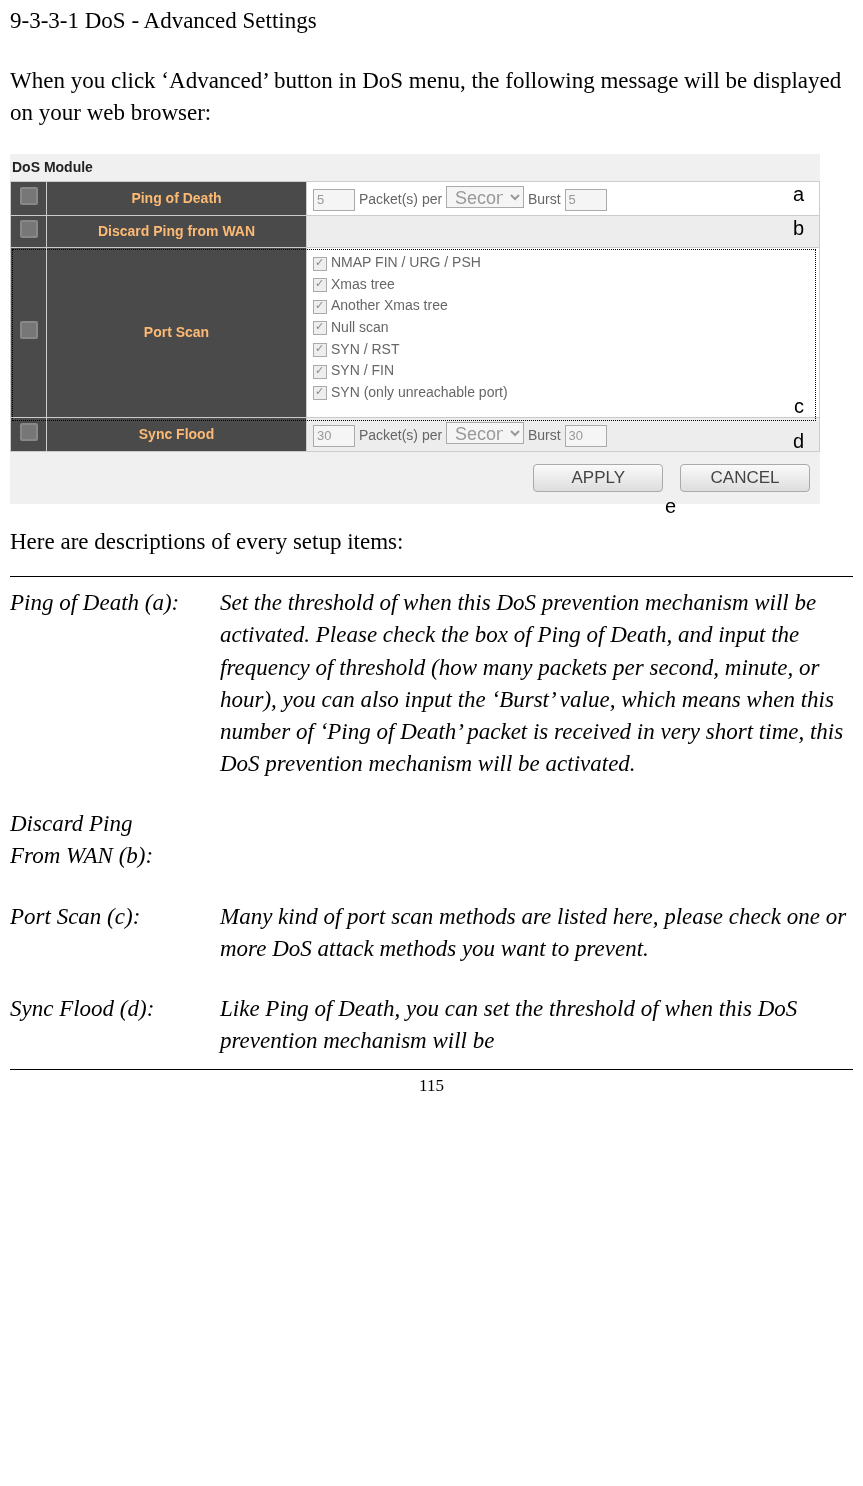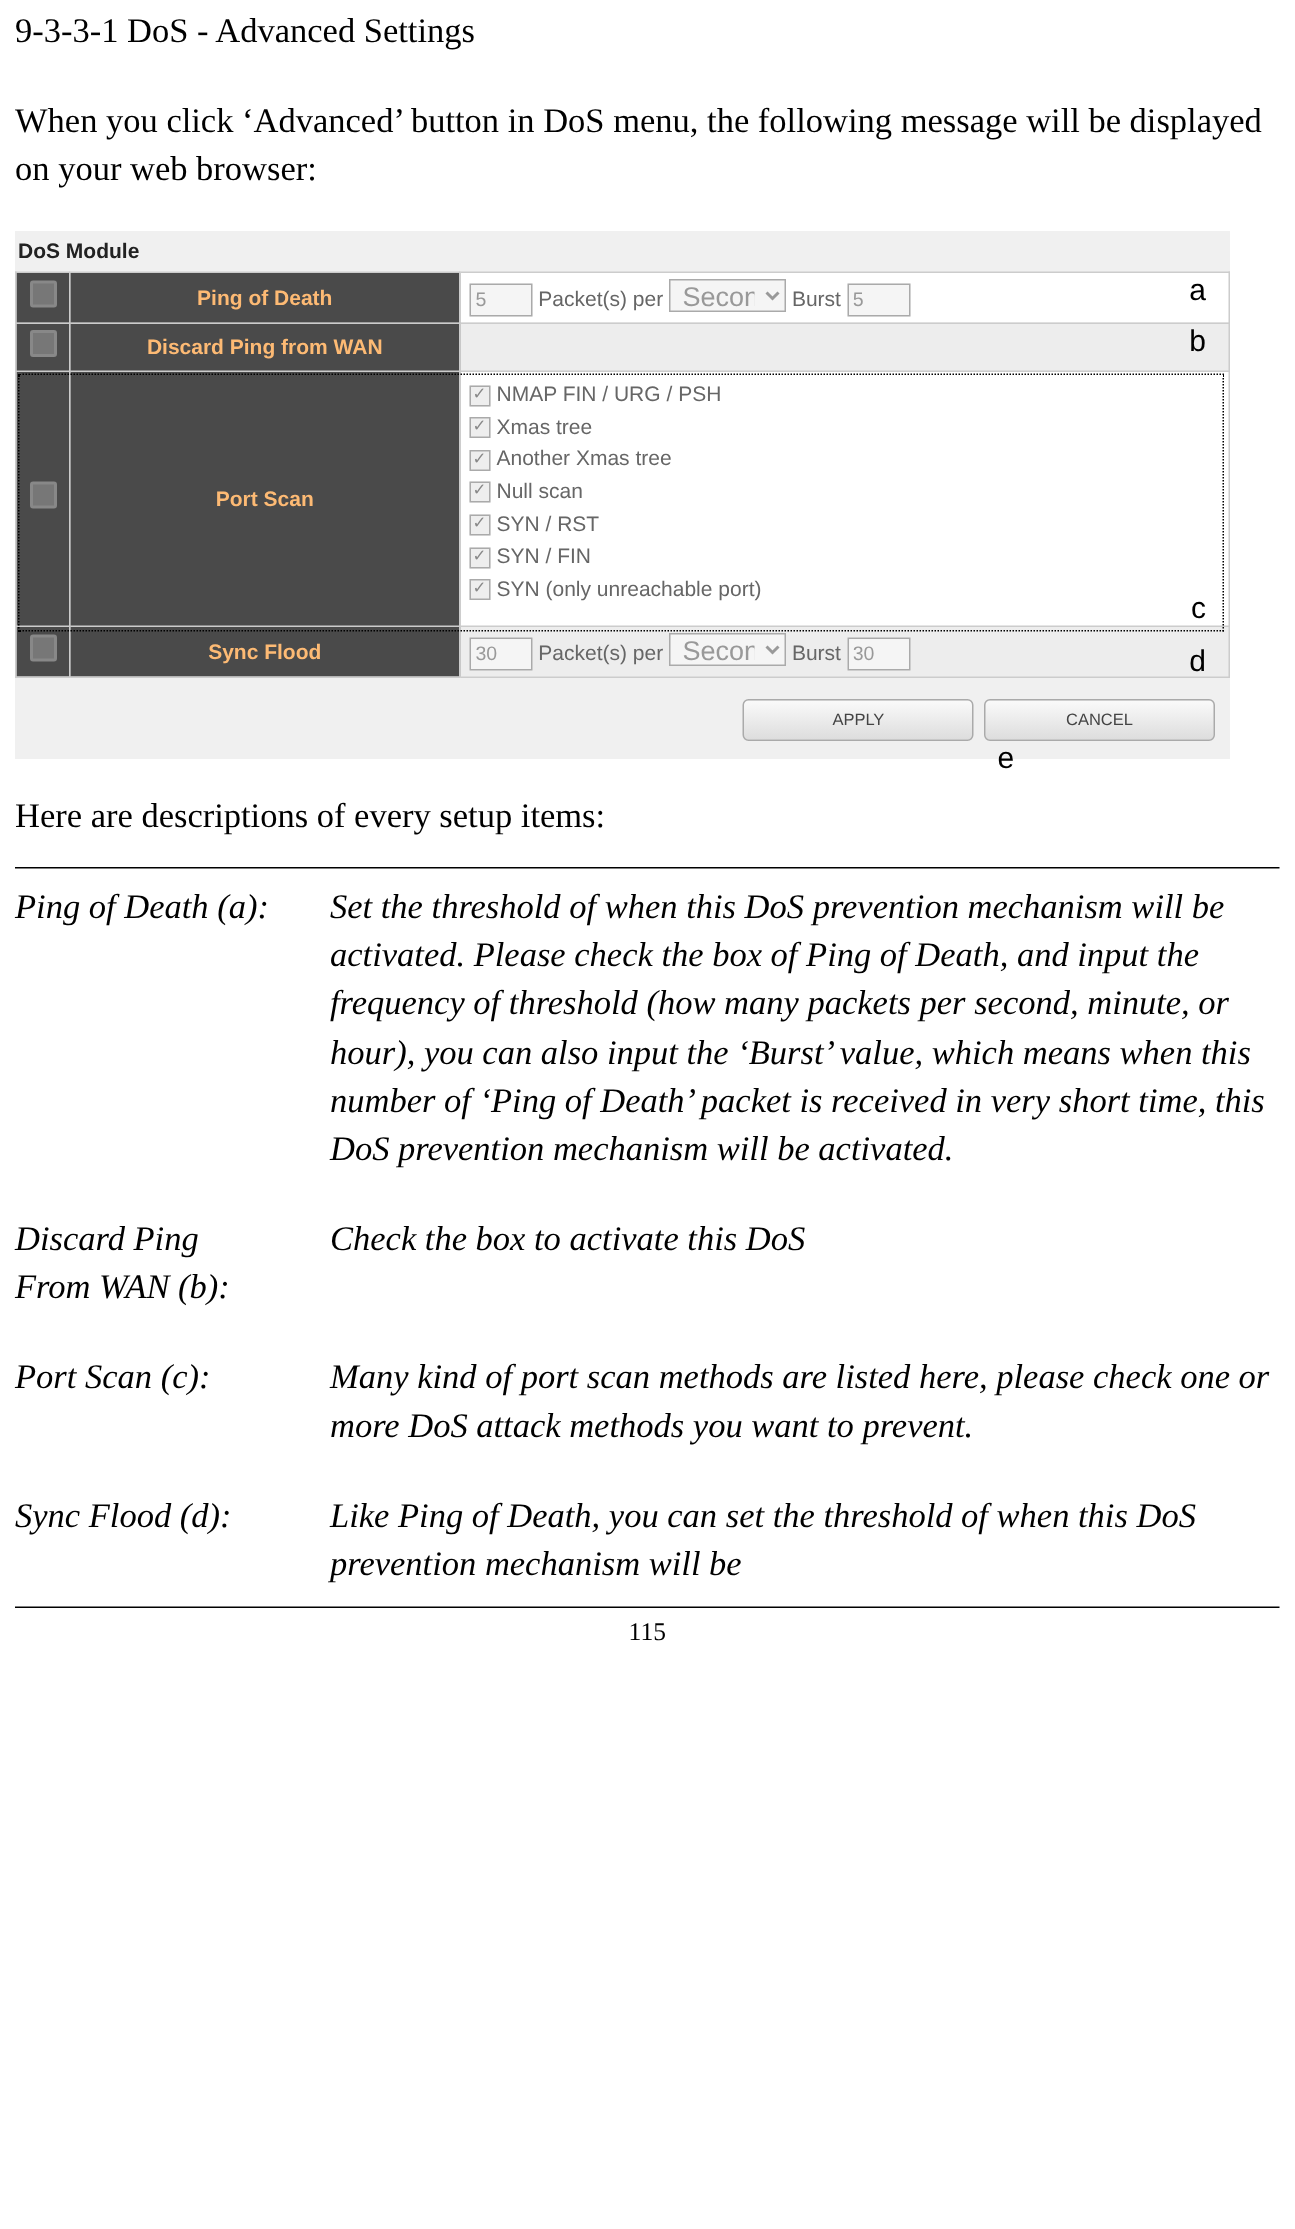--- a/index.html
+++ b/index.html
@@ -133,30 +133,30 @@
       position: absolute;
       border: 1.5px dotted #000;
       pointer-events: none;
     }
     .btn-row {
       text-align: right;
       padding: 8px 10px 0 0;
     }
     .btn {
       display: inline-block;
-      width: 154px;
+      width: 130px;
       height: 28px;
       border: 1px solid #aaa;
       border-radius: 4px;
       background: linear-gradient(#fafafa, #ddd);
       font-family: Arial, sans-serif;
-      font-size: 11px;
+      font-size: 17px;
       color: #444;
       cursor: pointer;
-      margin-left: 1px;
+      margin-left: 11px;
     }
     .desc-intro {
       margin-top: 22px;
       margin-bottom: 18px;
     }
     hr.sep {
       border: none;
       border-top: 1.5px solid #000;
       margin-bottom: 10px;
     }
@@ -276,21 +276,21 @@
   <div class="desc-label">Ping of Death (a):</div>
   <div class="desc-text">Set the threshold of when this DoS prevention mechanism will be activated. Please check the box of Ping of Death, and input the frequency of threshold (how many packets per second, minute, or hour), you can also input the ‘Burst’ value, which means when this number of ‘Ping of Death’ packet is received in very short time, this DoS prevention mechanism will be activated.</div>
 </div>
 
 <div class="desc-block">
   <div class="desc-label">
     <span>Discard Ping</span><br>
     <span>From WAN (b):</span>
   </div>
   <div class="desc-text">
-    <span>Check the box to activate this DoS</span><br>
+    <br>
   </div>
 </div>
 
 <div class="desc-block">
   <div class="desc-label">Port Scan (c):</div>
   <div class="desc-text">Many kind of port scan methods are listed here, please check one or more DoS attack methods you want to prevent.</div>
 </div>
 
 <div class="desc-block" style="margin-bottom:10px;">
   <div class="desc-label">Sync Flood (d):</div>

